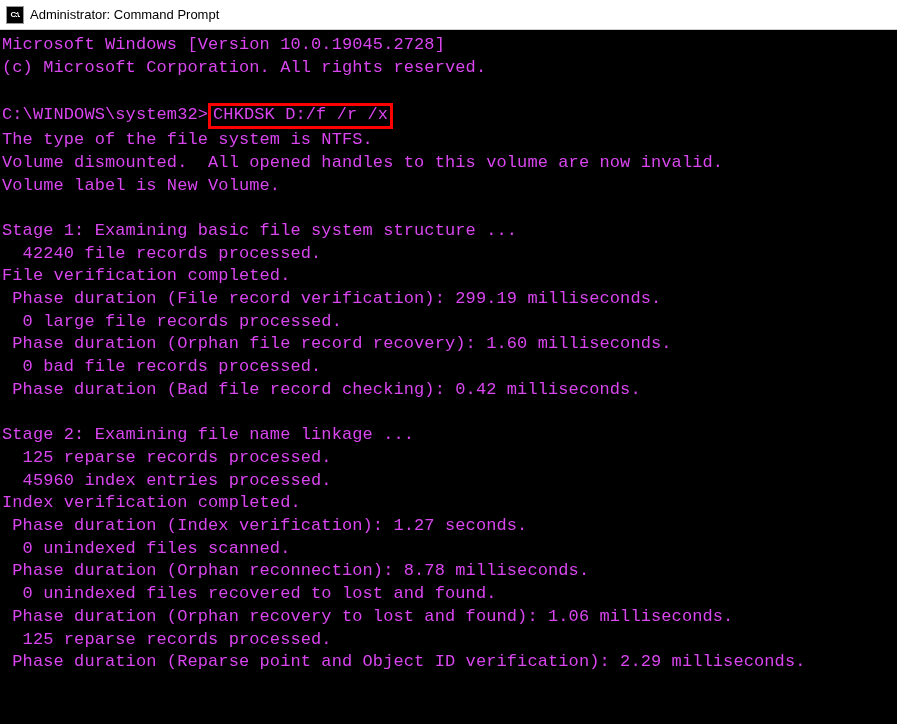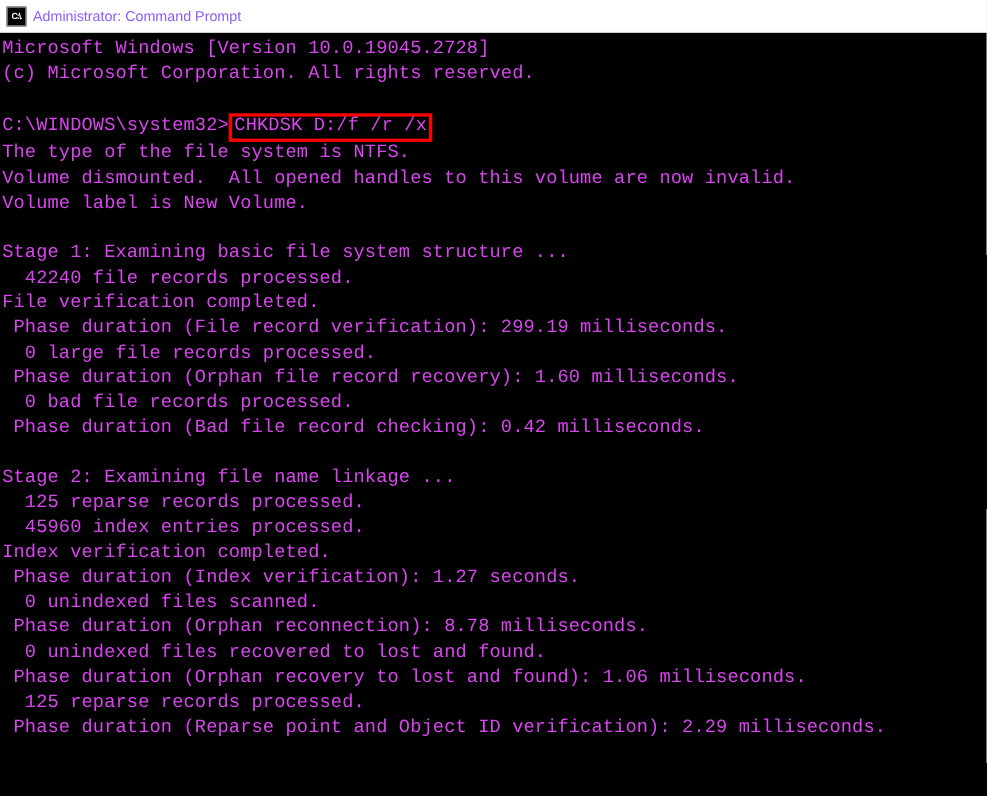--- a/index.html
+++ b/index.html
@@ -36,21 +36,21 @@
     justify-content: center;
     margin-right: 6px;
     font-size: 8px;
     font-weight: bold;
     color: #fff;
     letter-spacing: -1px;
     line-height: 1;
   }
   .title-text {
     font-size: 13px;
-    color: #8b5cf6;
+    color: #000000;
   }
   .terminal {
     flex: 1;
     background: #000000;
     color: #d946ef;
     font-family: Consolas, "Courier New", monospace;
     font-size: 17px;
     line-height: 22.7px;
     padding: 4px 2px 0 2px;
     box-sizing: border-box;

